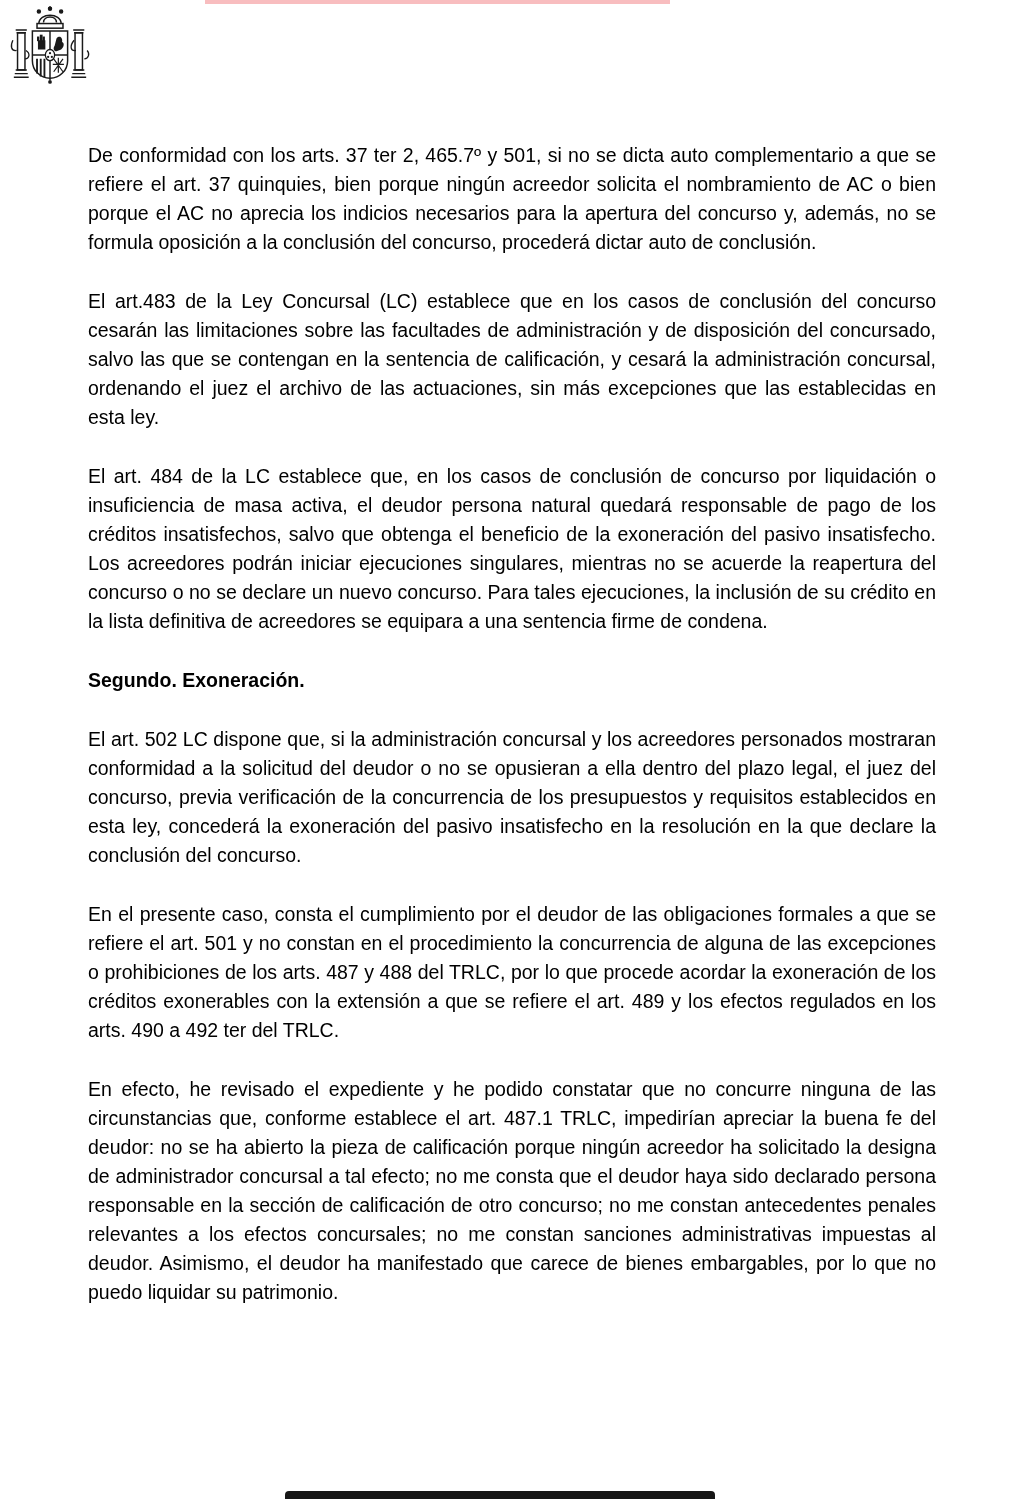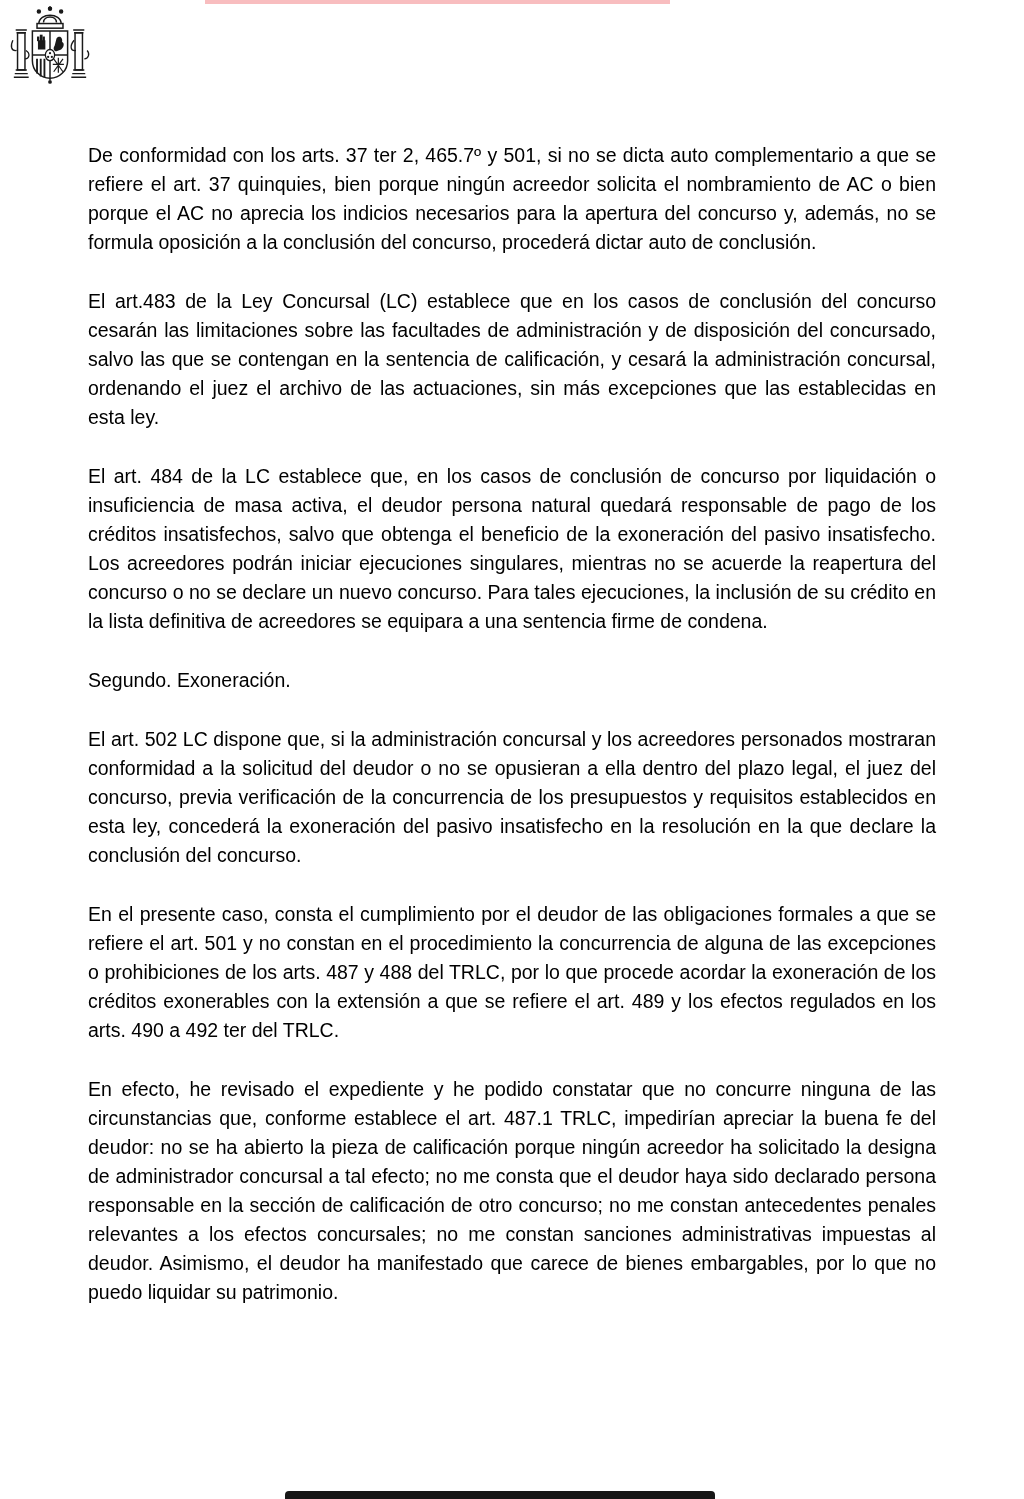--- a/index.html
+++ b/index.html
@@ -34,21 +34,21 @@
   .doc-body {
     position: absolute;
     left: 88px; top: 141px;
     width: 848px;
     font-size: 19.5px;
     line-height: 29px;
     text-align: justify;
   }
   .doc-body p { margin: 0 0 30px 0; }
   .doc-heading {
-    font-weight: normal;
+    font-weight: bold;
     margin: 62px 0 33px 0;
     text-align: left;
   }
 </style>
 </head>
 <body>
 
 <div class="page">
 
   <div class="redaction-top" style="background-color: rgb(248, 189, 191);"></div>

